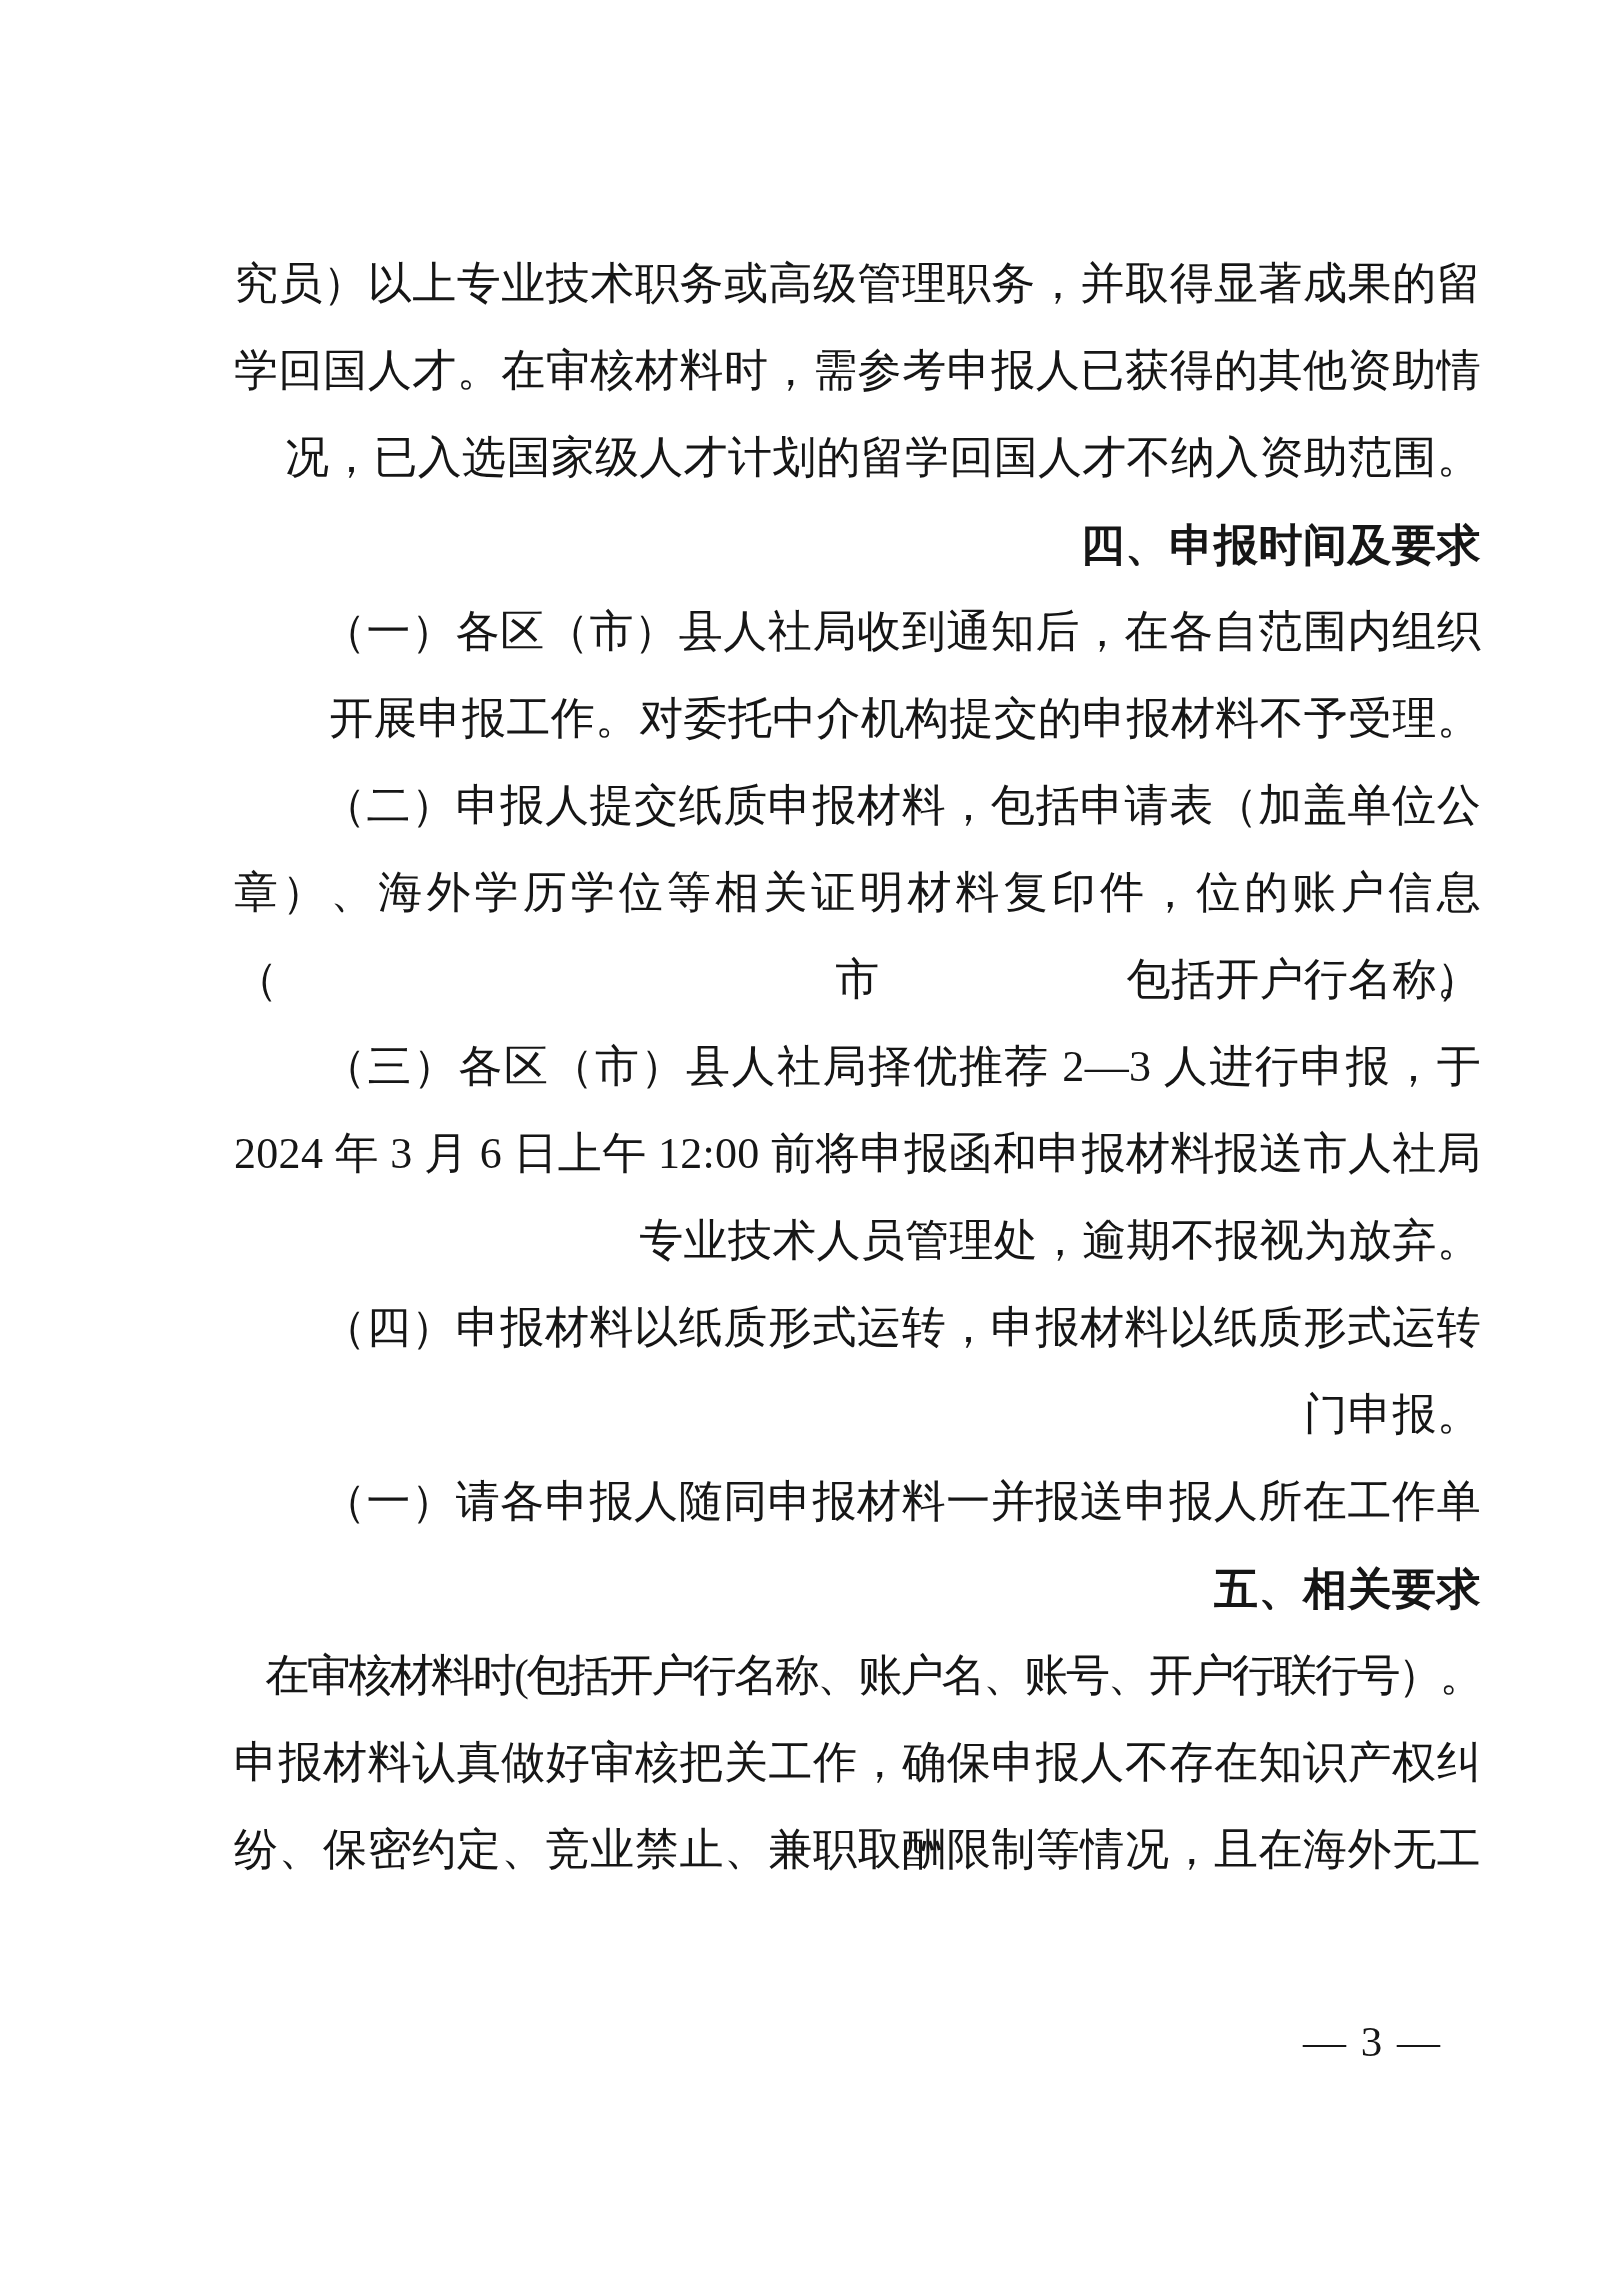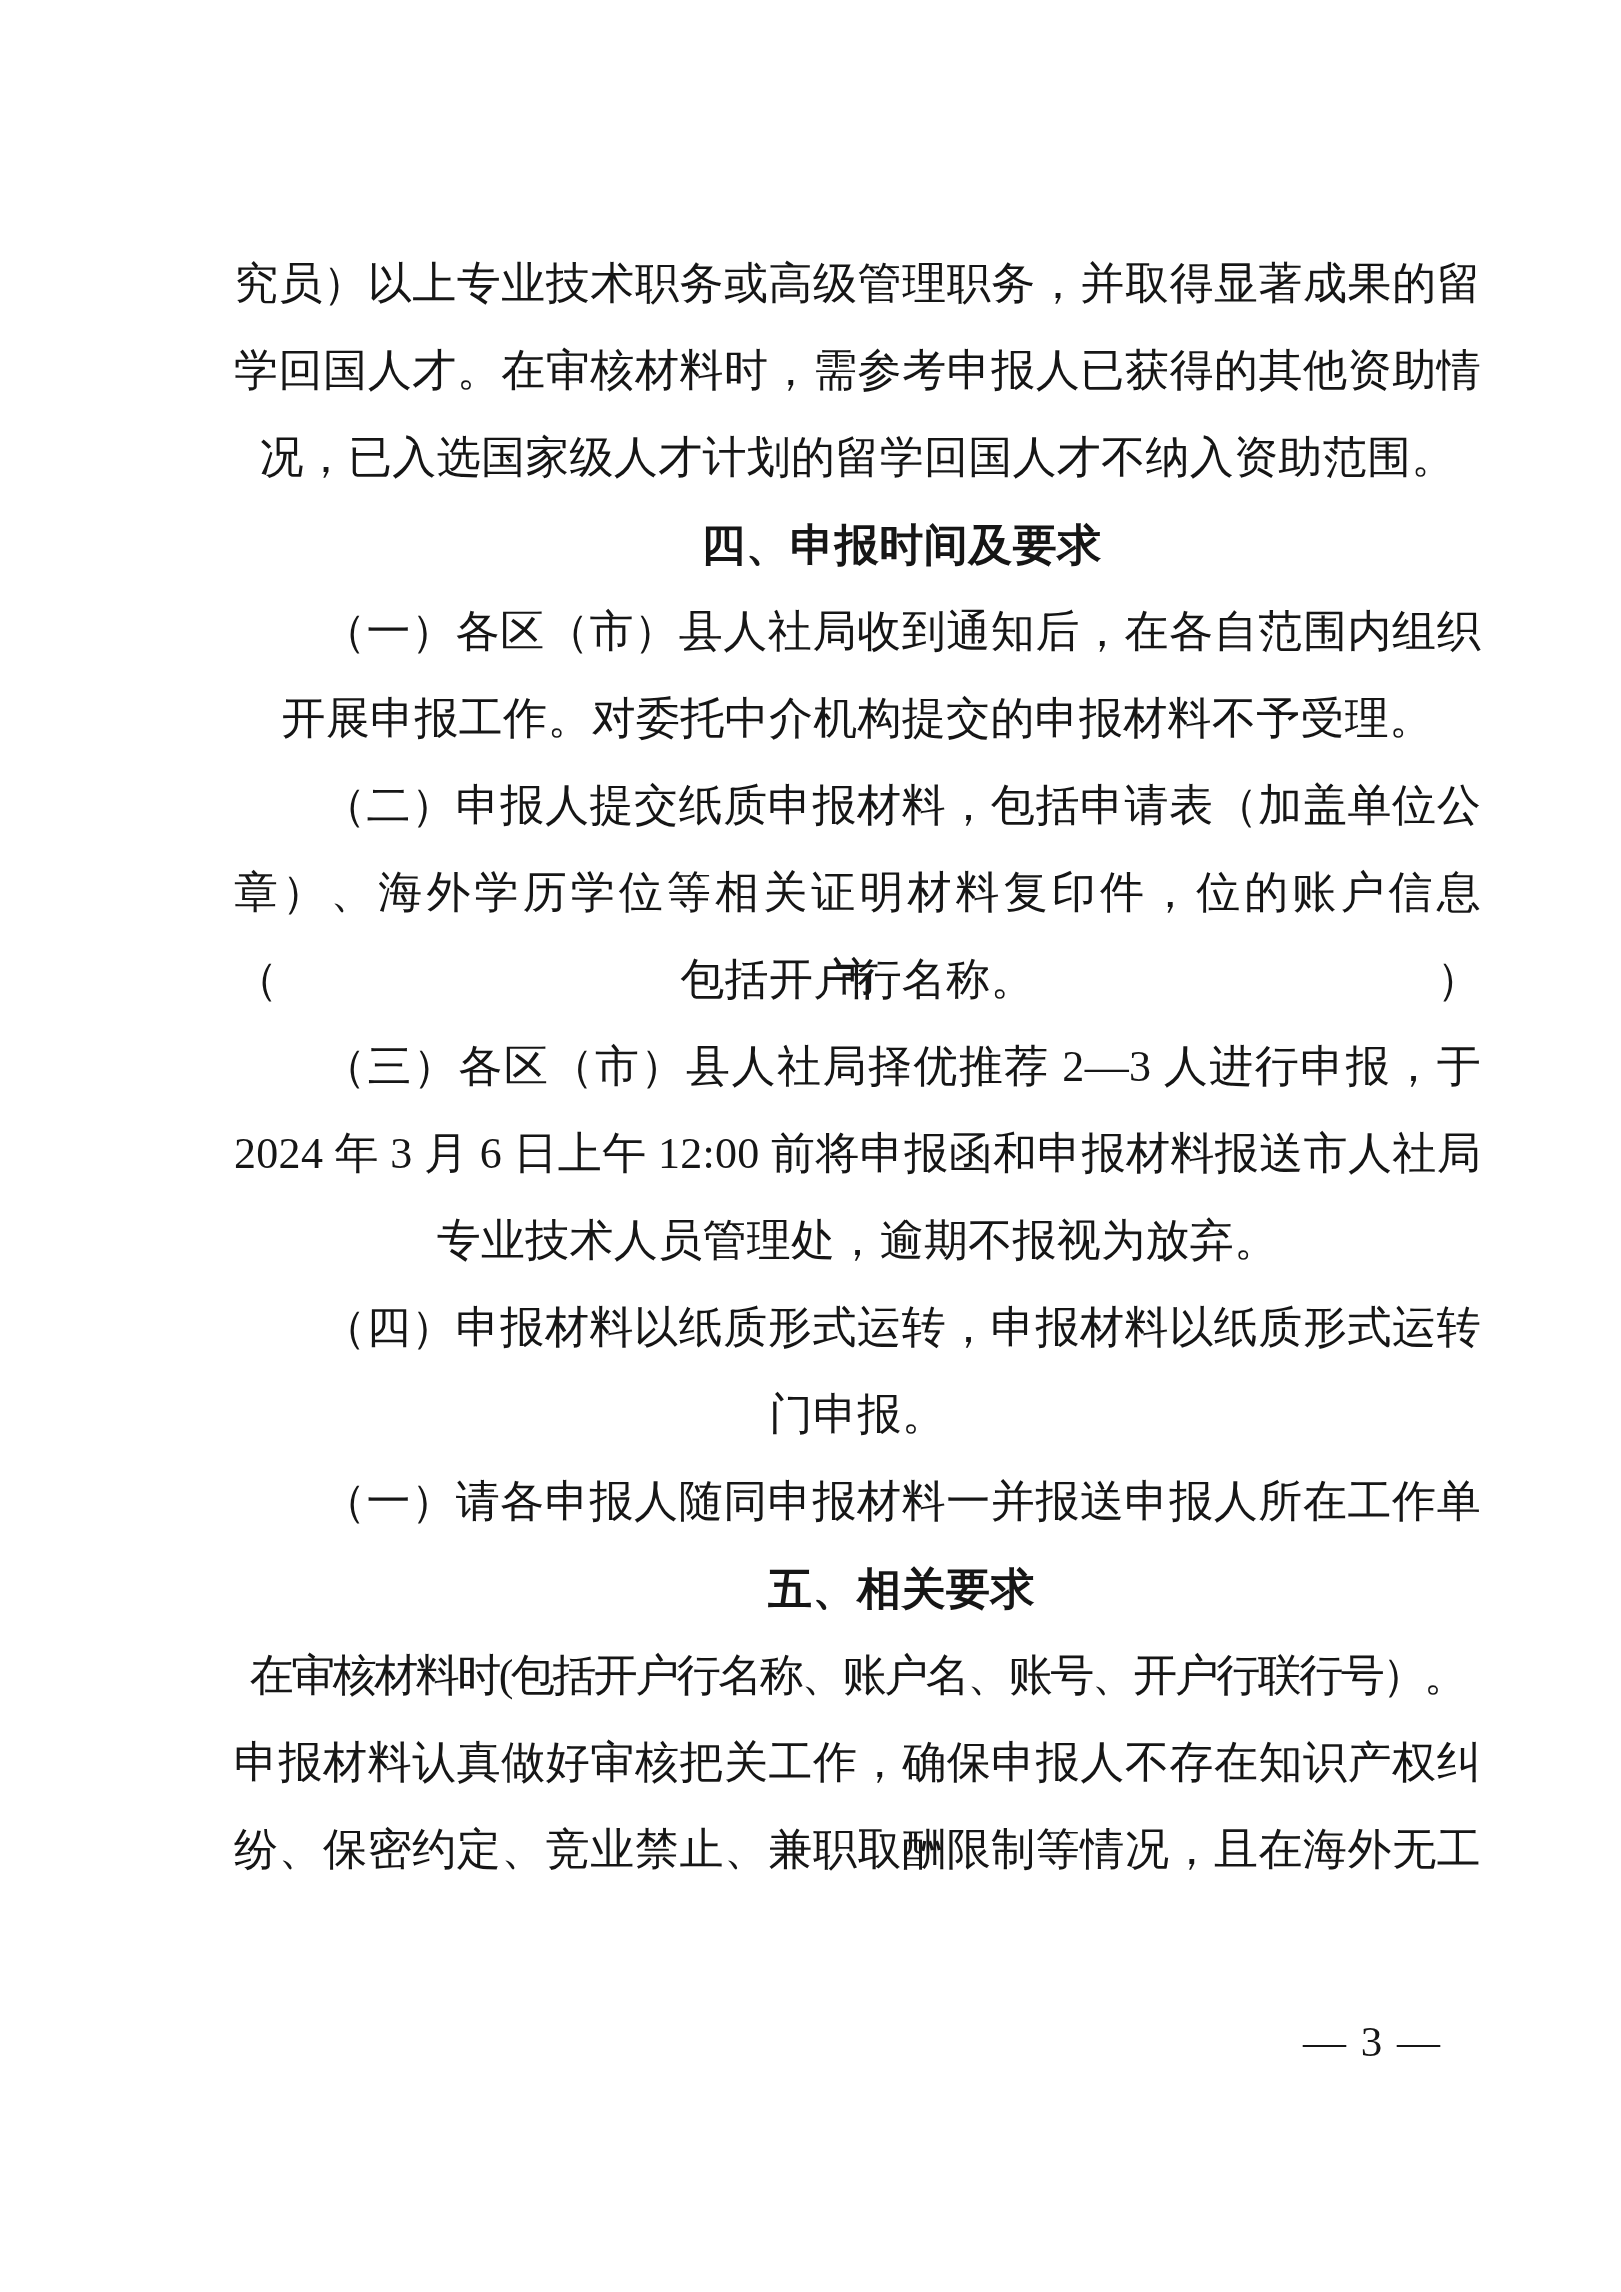--- a/index.html
+++ b/index.html
@@ -24,21 +24,21 @@
     top: 240px;
     width: 1247px;
   }
   .line {
     display: block;
     width: 1247px;
     height: 87px;
     line-height: 87px;
     font-size: 44px;
     letter-spacing: 0.3px;
-    text-align: center;
+    text-align: right;
     overflow: visible;
   }
   .line.just {
     text-align: justify;
     text-align-last: justify;
     text-justify: inter-ideograph;
   }
   .line.indent {
     text-indent: 88px;
   }

